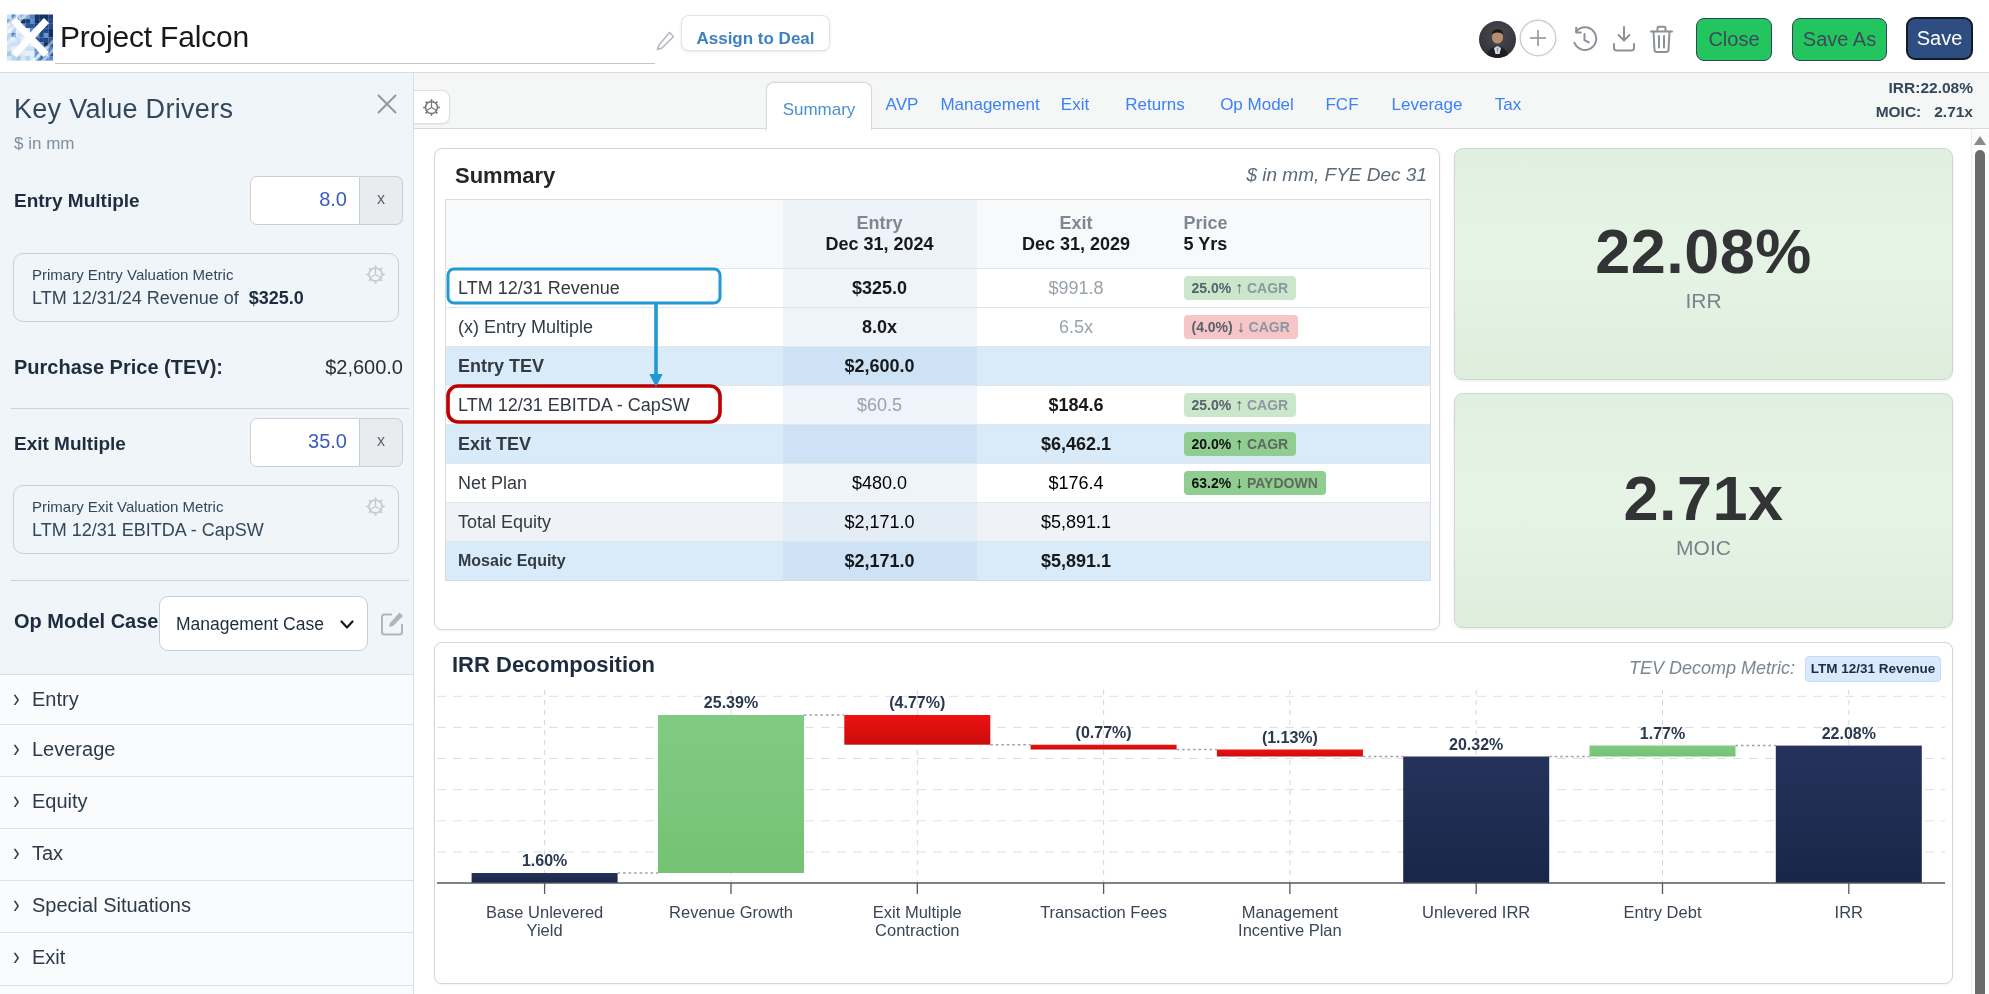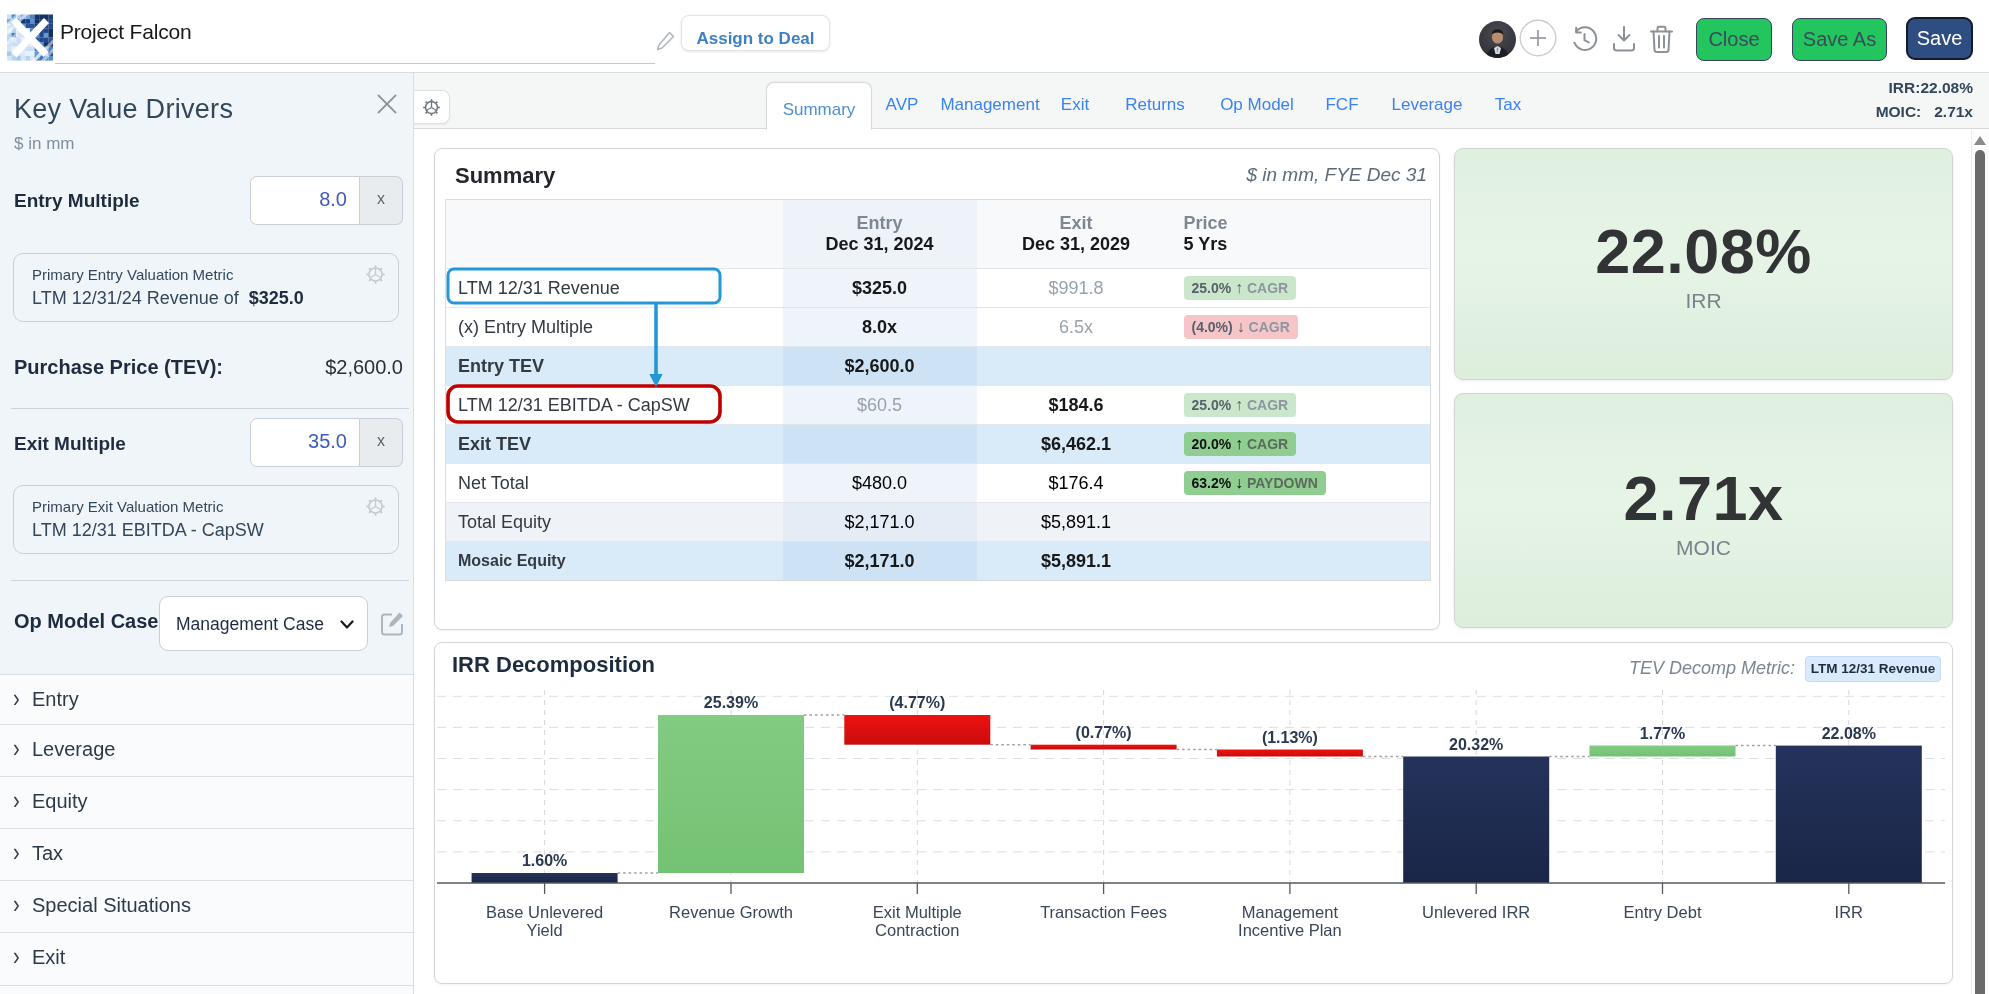--- a/index.html
+++ b/index.html
@@ -1,19 +1,19 @@
 <!DOCTYPE html>
 <html><head><meta charset="utf-8">
 <style>
 *{margin:0;padding:0;box-sizing:border-box;font-family:"Liberation Sans",sans-serif;}
 body{width:1989px;height:994px;overflow:hidden;background:#fff;position:relative;}
 .abs{position:absolute;}
 
 #header{position:absolute;left:0;top:0;width:1989px;height:73px;background:#fff;border-bottom:1px solid #d9dce0;}
-#title{position:absolute;left:60px;top:20px;font-size:21px;color:#17181a;letter-spacing:-0.2px;}
+#title{position:absolute;left:60px;top:20px;font-size:30px;color:#17181a;letter-spacing:-0.2px;}
 #titleline{position:absolute;left:55px;top:63px;width:600px;height:1px;background:#c4c8cc;}
 .hbtn{position:absolute;background:#22c55e;border:1.6px solid #33455e;border-radius:8px;text-align:center;color:#3d4a5c;font-size:20px;}
 
 #sidebar{position:absolute;left:0;top:73px;width:414px;height:921px;background:#f0f5f9;border-right:1px solid #d9dee2;}
 .sb-bold{font-weight:bold;color:#1d2c3e;font-size:19px;}
 .inpgrp{position:absolute;display:flex;width:153px;height:49px;}
 .inpgrp .num{flex:1;background:#fff;border:1px solid #c8cfd6;border-radius:7px 0 0 7px;color:#3c5bc0;font-size:20px;text-align:right;padding:11px 12px 0 0;}
 .inpgrp .suf{width:43px;background:#e9ecef;border:1px solid #c8cfd6;border-left:none;border-radius:0 7px 7px 0;color:#5a646e;font-size:16px;text-align:center;padding-top:13px;}
 .pbox{position:absolute;left:13px;width:386px;height:69px;border:1px solid #c7cfd7;border-radius:10px;}
 .pbox .small{position:absolute;left:18px;top:12px;font-size:15px;color:#33475b;}
@@ -401,21 +401,21 @@
         <td class="xcol bv">$184.6</td>
         <td class="hcol"><span class="badge bgreen">25.0% <span style="font-size:16px;font-weight:normal;">↑</span> <span class="w">CAGR</span></span></td>
       </tr>
       <tr class="totrow">
         <td class="lcol bv" style="font-size:18px;">Exit TEV</td>
         <td class="ecol"></td>
         <td class="xcol bv">$6,462.1</td>
         <td class="hcol"><span class="badge bdkgreen">20.0% <span style="font-size:16px;font-weight:normal;">↑</span> <span class="w2">CAGR</span></span></td>
       </tr>
       <tr class="plainrow">
-        <td class="lcol">Net Total</td>
+        <td class="lcol">Net Plan</td>
         <td class="ecol">$480.0</td>
         <td class="xcol">$176.4</td>
         <td class="hcol"><span class="badge bdkgreen">63.2% <span style="font-size:16px;font-weight:normal;">↓</span> <span class="w2">PAYDOWN</span></span></td>
       </tr>
       <tr class="striprow">
         <td class="lcol">Total Equity</td>
         <td class="ecol">$2,171.0</td>
         <td class="xcol">$5,891.1</td>
         <td class="hcol"></td>
       </tr>

